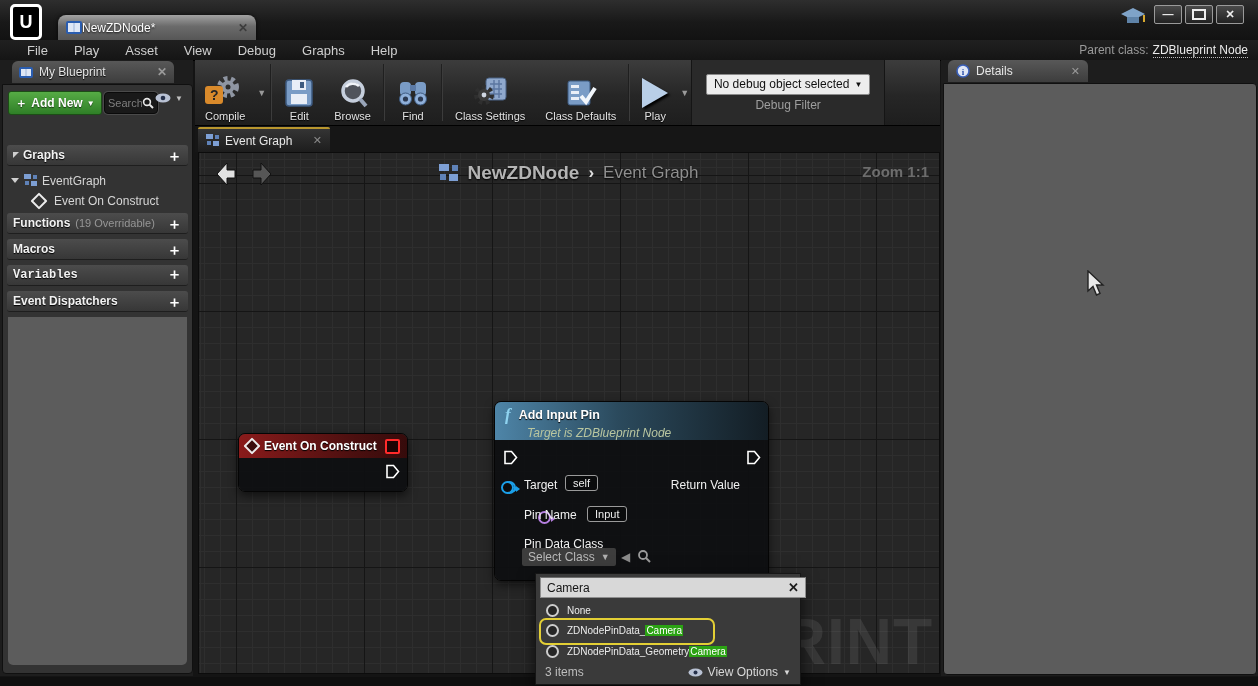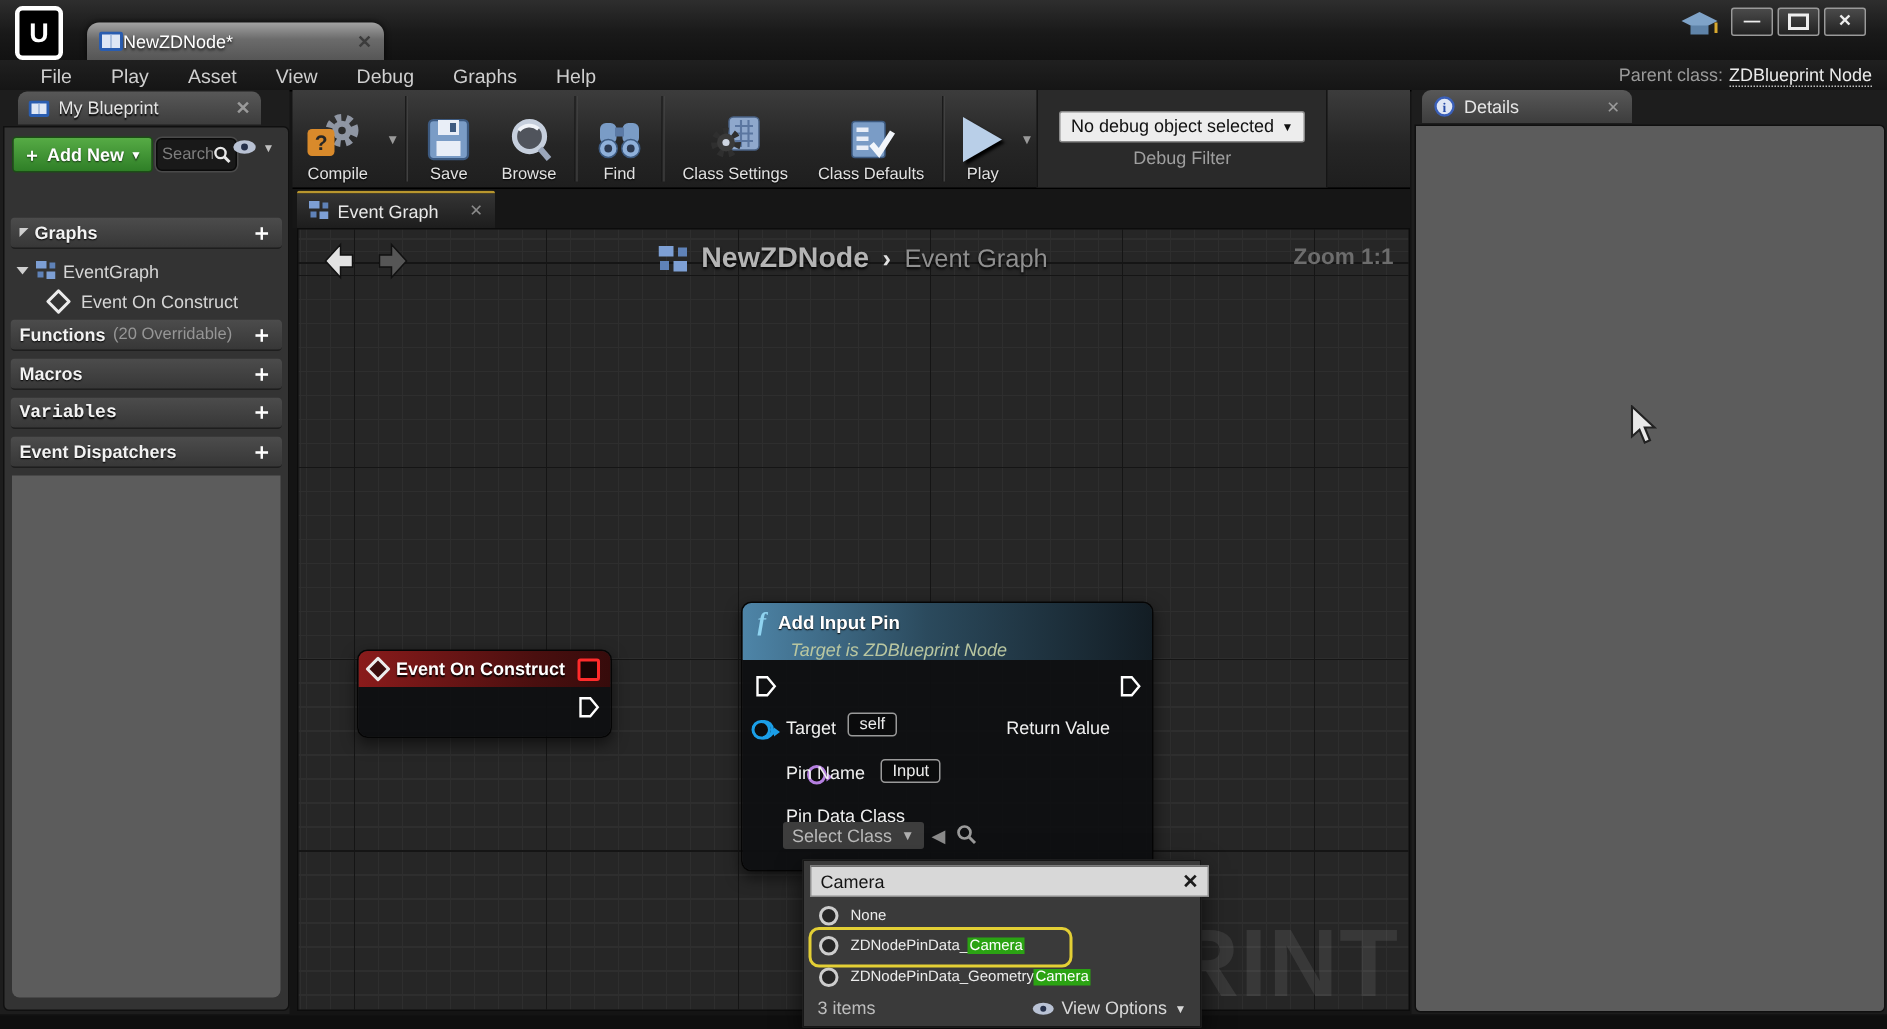--- a/index.html
+++ b/index.html
@@ -228,21 +228,21 @@
             <rect x="7" y="7" width="6" height="5" fill="#7d9fd4"></rect>
           </svg>
         <span>EventGraph</span>
       </div>
       <div class="abs treerow" style="top:106px;padding-left:26px;">
         <span class="diamond"></span>
         <span style="margin-left:4px;">Event On Construct</span>
       </div>
       <div class="abs sect" style="top:128px;">
         <span class="lbl">Functions</span>
-        <span class="note">(20 Overridable)</span>
+        <span class="note">(19 Overridable)</span>
         <span class="plus">＋</span>
       </div>
       <div class="abs sect" style="top:154px;">
         <span class="lbl">Macros</span>
         <span class="plus">＋</span>
       </div>
       <div class="abs sect" style="top:180px;font-family:Liberation Mono, monospace;">
         <span class="lbl">Variables</span>
         <span class="plus">＋</span>
       </div>
@@ -268,21 +268,21 @@
     </div>
     <span class="chev">▼</span>
     <div class="tsep"></div>
     <div class="tbtn">
       <svg width="30" height="30">
           <rect x="2" y="2" width="26" height="26" rx="3" fill="#7a9cc6" stroke="#3d5a80" stroke-width="1.5"></rect>
           <rect x="8" y="2" width="14" height="10" fill="#e9eef7"></rect>
           <rect x="16" y="4" width="4" height="6" fill="#3d5a80"></rect>
           <rect x="7" y="16" width="16" height="10" fill="#e9eef7"></rect>
         </svg>
-      <span class="cap2">Save</span>
+      <span class="cap2">Edit</span>
     </div>
     <div class="tbtn">
       <svg width="32" height="30">
           <circle cx="16" cy="13" r="10" fill="#50545c" stroke="#c6cfdd" stroke-width="3.5"></circle>
           <path d="M9 9 a9 9 0 0 1 13 -1" stroke="#f0f3f8" stroke-width="2.5" fill="none"></path>
           <line x1="23" y1="21" x2="29" y2="28" stroke="#9aa6ba" stroke-width="4"></line>
         </svg>
       <span class="cap2">Browse</span>
     </div>
     <div class="tsep"></div>

